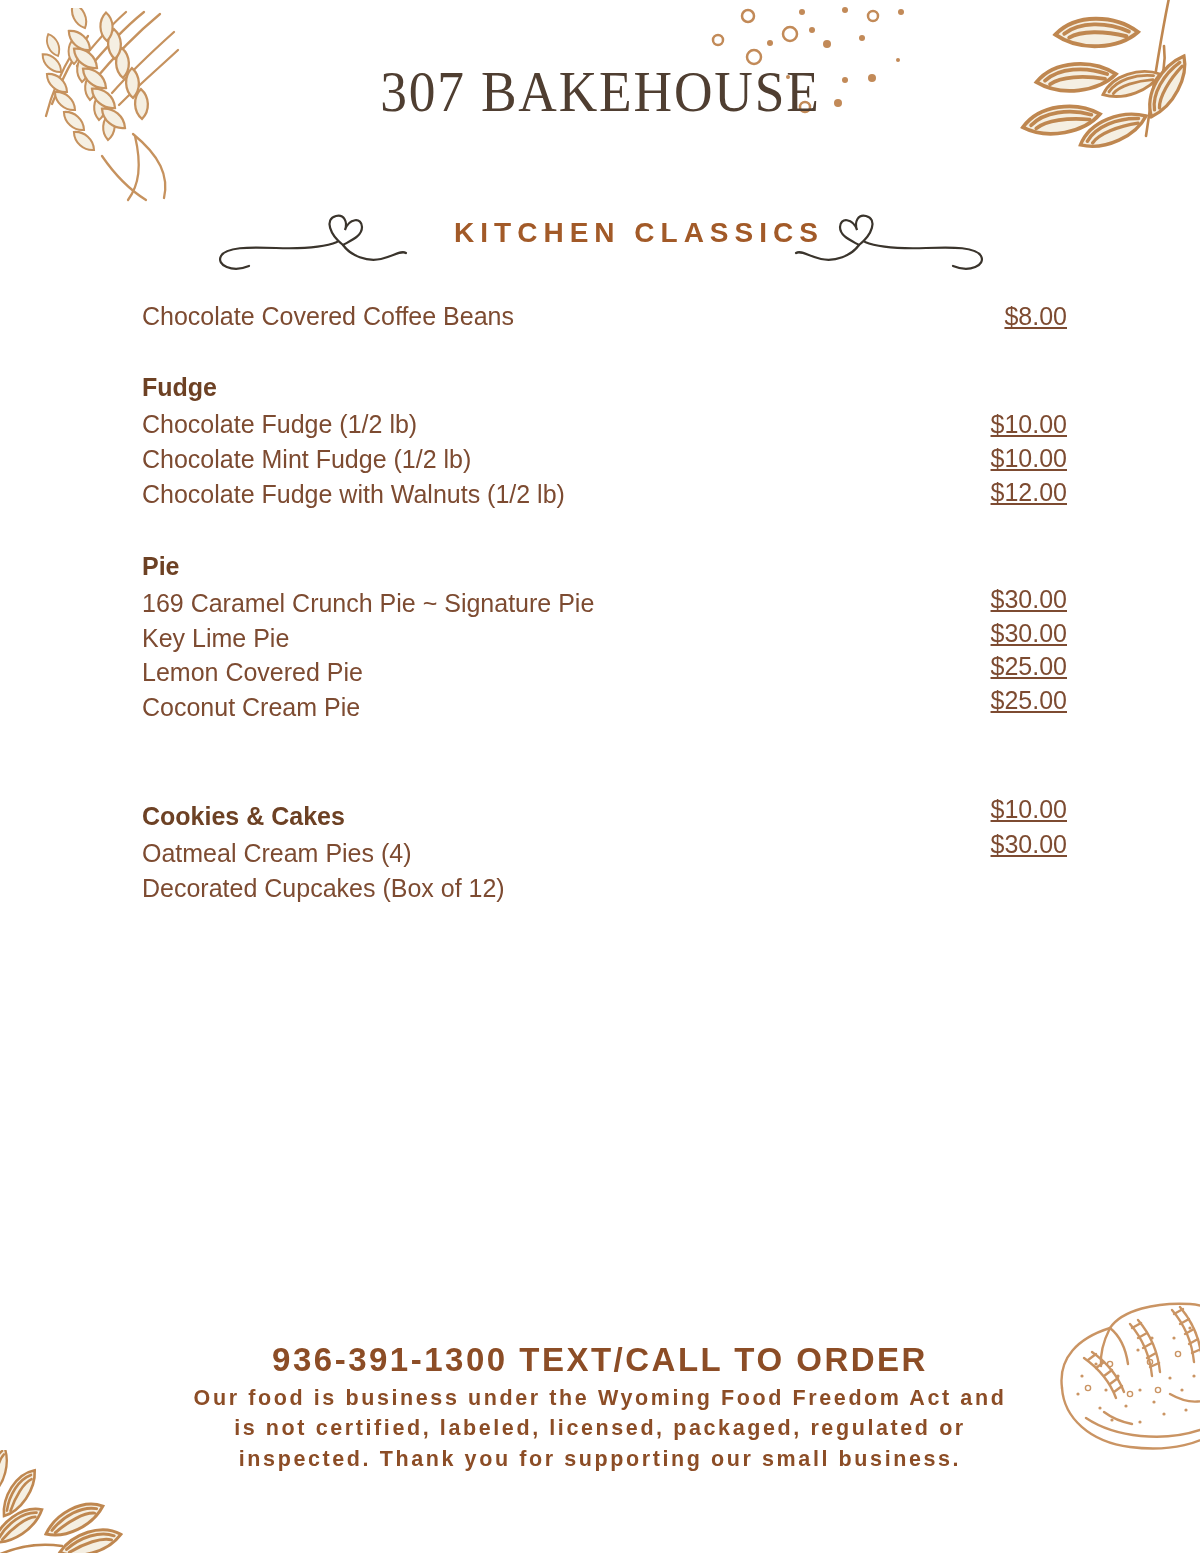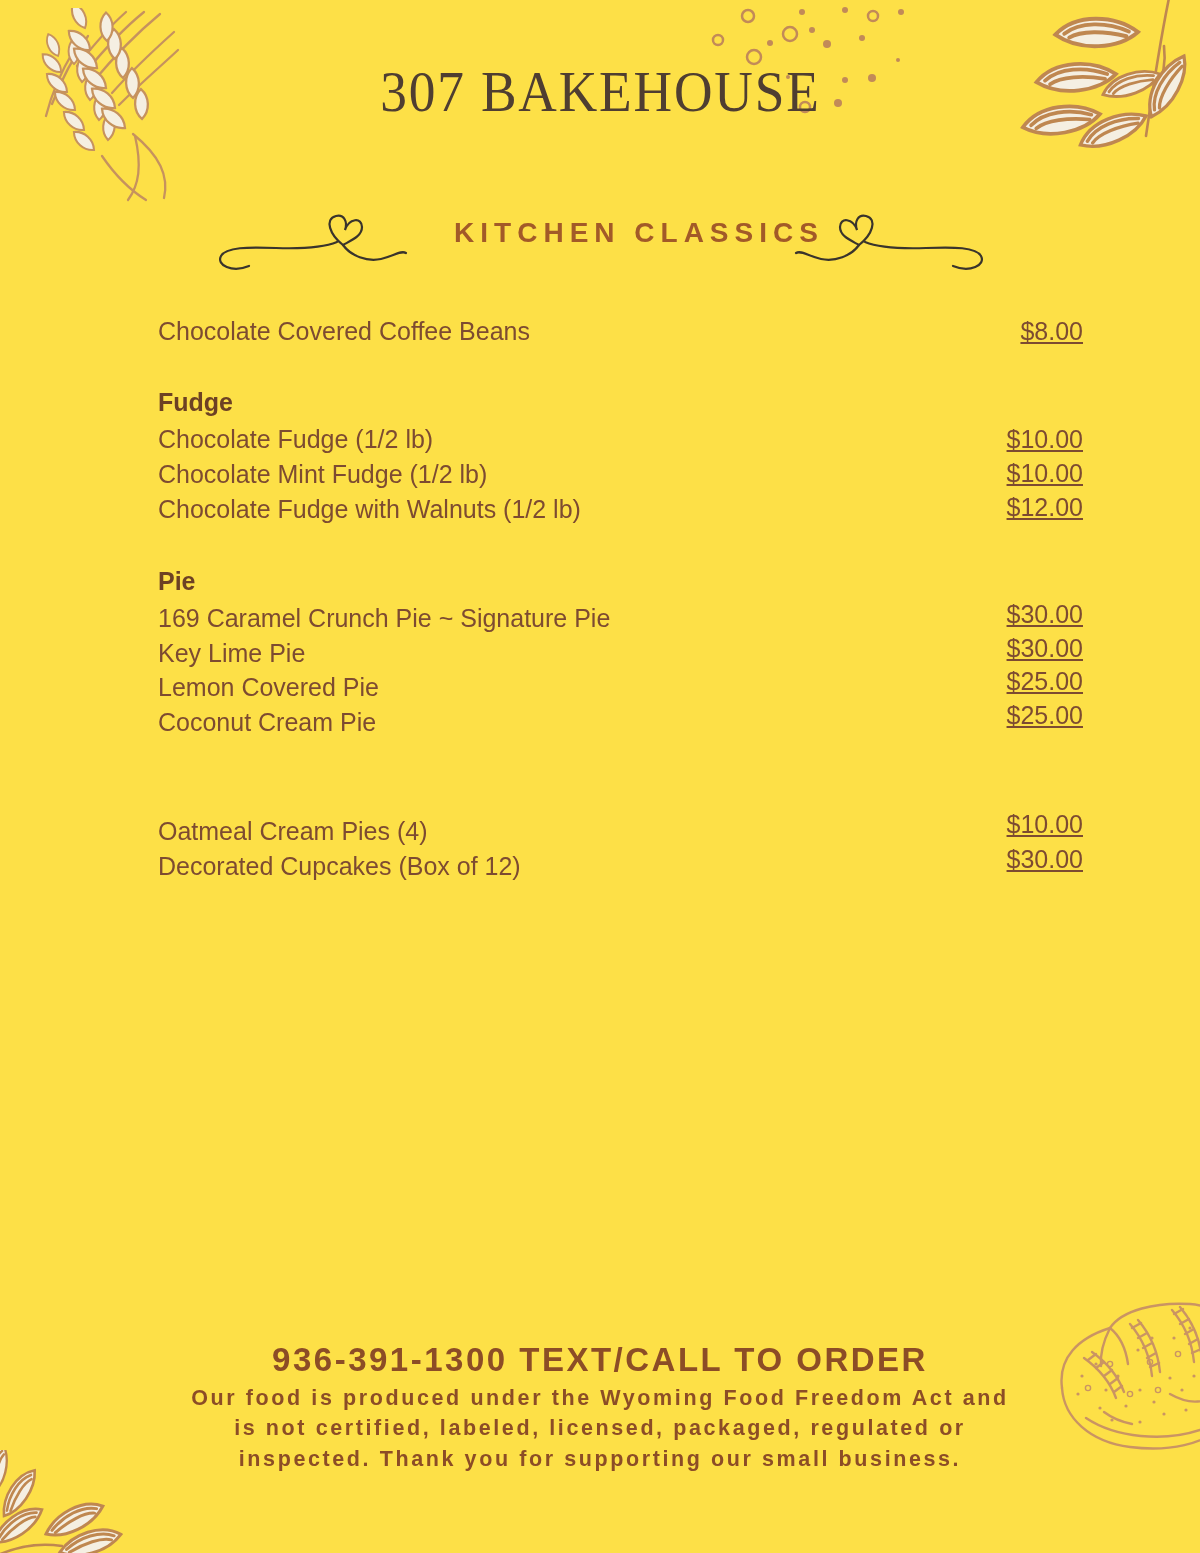--- a/index.html
+++ b/index.html
@@ -1,30 +1,30 @@
 <!DOCTYPE html>
 <html><head>
 <meta charset="utf-8">
 <style>
   html,body{margin:0;padding:0;background:#e8e2d5;}
-  .page{position:relative;width:1200px;height:1553px;background:#fde047;overflow:hidden;
+  .page{position:relative;width:1200px;height:1553px;background:#ffffff;overflow:hidden;
         font-family:"Liberation Sans",sans-serif;}
 
   
   .title-wrap{position:absolute;left:0;top:62px;width:100%;text-align:center;}
   .title{display:inline-block;font-family:"Liberation Serif",serif;font-size:58px;line-height:60px;
          letter-spacing:2px;color:#4f3e31;transform:scaleX(.92);}
 
   
   .kc-head{position:absolute;left:0;top:217px;width:100%;text-align:center;
            font-weight:bold;font-size:28px;letter-spacing:6px;color:#a25a28;padding-left:39px;}
 
   
   .menu{position:absolute;left:142px;top:0;width:925px;color:#7d4b31;font-size:25px;}
-  .menu-section{position:absolute;left:16px;width:100%;margin-top:15px;}
+  .menu-section{position:absolute;left:0;width:100%;}
   .sec-title{font-weight:bold;color:#6d4124;height:37px;line-height:34px;}
   .item-name{height:35px;line-height:35px;white-space:nowrap;}
   .prices{position:absolute;right:0;top:37px;text-align:right;text-decoration:underline;}
   .price{height:35px;line-height:35px;}
   .s0{top:299px}.s1{top:370px}.s2{top:549px}.s3{top:799px}
   .s0 .prices{top:0;}
   .s1 .price{height:34px;line-height:34px;}
   .s2 .item-name{height:34.6px;line-height:34.6px;}
   .s2 .prices{top:34px;}
   .s2 .price{height:33.6px;line-height:33.6px;}
@@ -187,34 +187,35 @@
           <div class="item-name">Coconut Cream Pie</div>
         </div>
         <div class="prices">
           <div class="price">$30.00</div>
           <div class="price">$30.00</div>
           <div class="price">$25.00</div>
           <div class="price">$25.00</div>
         </div>
       </div>
       <div class="menu-section s3">
+        <div class="sec-title">Cookies &amp; Cakes</div>
         <div class="rows">
           <div class="item-name">Oatmeal Cream Pies (4)</div>
           <div class="item-name">Decorated Cupcakes (Box of 12)</div>
         </div>
         <div class="prices">
           <div class="price">$10.00</div>
           <div class="price">$30.00</div>
         </div>
       </div>
     </div>
 
   <div class="order-line">936-391-1300 TEXT/CALL TO ORDER</div>
   <div class="disclaimer" id="disclaimer">
-      <div>Our food is produced under the Wyoming Food Freedom Act and</div>
+      <div>Our food is business under the Wyoming Food Freedom Act and</div>
       <div>is not certified, labeled, licensed, packaged, regulated or</div>
       <div>inspected. Thank you for supporting our small business.</div>
     </div>
 
   <svg class="decor d-bread" width="170" height="175" viewBox="0 0 170 175">
     <g stroke="#ca9463" stroke-width="2.4" fill="none" stroke-linecap="round">
       <path d="M10,92 C6,62 26,42 58,32 C70,14 104,6 138,8 C152,9 162,14 168,20"></path>
       <path d="M10,92 C12,122 38,146 78,151 C118,156 152,148 170,130"></path>
       <path d="M58,32 C52,44 48,58 49,70"></path>
         <path d="M58,32 C68,40 74,54 76,68"></path>

